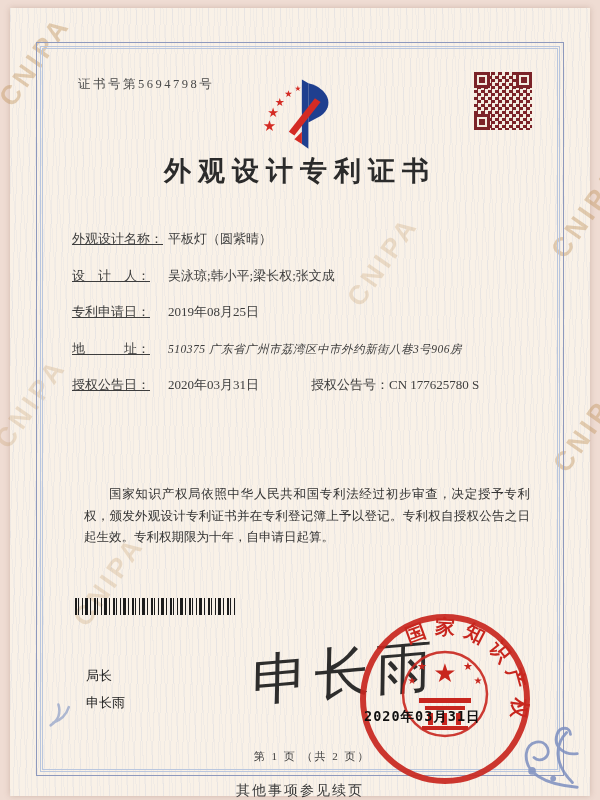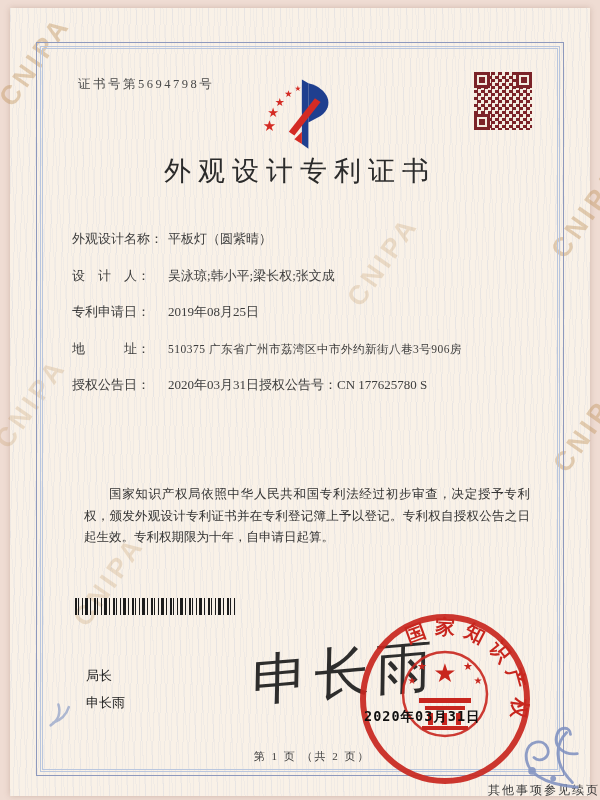--- a/index.html
+++ b/index.html
@@ -15,40 +15,40 @@
   .watermark{position:absolute;font-family:"Liberation Sans",sans-serif;font-weight:bold;
     font-size:27px;letter-spacing:4px;color:rgba(192,148,92,.42);transform:rotate(-55deg);white-space:nowrap;pointer-events:none;}
   .wm-light{color:rgba(192,148,92,.25);}
   .cert-no{position:absolute;left:70px;top:76px;font-size:12.5px;letter-spacing:2.5px;color:#4a4a4a;margin-left:8px;}
   .qr{position:absolute;left:474px;top:72px;width:58px;height:58px;background-color:#f3ece0;
     background-image:repeating-conic-gradient(#7b2328 0% 25%, transparent 0% 50%);background-size:7px 7px;}
   .finder{position:absolute;width:10px;height:10px;border:3px solid #7b2328;background:#f3ece0;}
   .finder>i{display:block;width:6px;height:6px;margin:2px;background:#7b2328;}
   .f-tl{left:0;top:0}.f-tr{right:0;top:0}.f-bl{left:0;bottom:0}
   .logo{position:absolute;left:252px;top:74px;width:96px;height:84px;}
-  .title{position:absolute;left:0;right:0;top:153px;text-align:center;font-size:27px;font-weight:normal;
+  .title{position:absolute;left:0;right:0;top:153px;text-align:center;font-size:27px;font-weight:bold;
     letter-spacing:7px;color:#2b2b2b;}
   .fields{position:absolute;left:72px;right:56px;top:228px;font-size:13px;color:#3d3d3d;}
   .frow{margin-bottom:14.5px;line-height:22px;white-space:nowrap;}
-  .flabel{display:inline-block;min-width:96px;}
-  .addr .fvalue{font-size:11.5px;letter-spacing:0.5px;}
-  .grant{display:flex;}
+  .flabel{display:inline-block;min-width:96px;text-decoration:underline;}
+  .addr .fvalue{font-size:11.5px;letter-spacing:0.5px;font-style:italic;}
+  .grant{display:flex;gap:52px;}
   .paras{position:absolute;left:68px;right:54px;top:468px;font-size:12.5px;line-height:21.5px;color:#333;
     text-align:justify;}
   .paras p{margin:16px;text-indent:2em;}
   .barcode{position:absolute;left:75px;top:598px;width:160px;height:17px;
     background:repeating-linear-gradient(90deg,#1c1c1c 0 2px,transparent 2px 3px,#1c1c1c 3px 4px,transparent 4px 7px,#1c1c1c 7px 8px,transparent 8px 10px,#1c1c1c 10px 13px,transparent 13px 15px,#1c1c1c 15px 16px,transparent 16px 19px);}
   .signer{position:absolute;left:86px;top:662px;font-size:13px;color:#222;line-height:27px;}
   .signature{position:absolute;left:252px;top:636px;font-size:56px;color:#1d1d1d;
     transform:rotate(-5deg) skewX(-6deg);letter-spacing:6px;opacity:.92;font-family:"DejaVu Serif",serif;}
   .seal{position:absolute;left:356px;top:610px;width:178px;height:178px;}
   .seal-date{position:absolute;left:364px;top:708px;font-size:13.5px;font-weight:bold;color:#101010;
     font-family:"DejaVu Sans Mono",monospace;letter-spacing:1px;}
   .page-num{position:absolute;left:0;right:0;top:749px;text-align:center;font-size:11px;color:#3d3d3d;letter-spacing:2px;padding-left:24px;}
-  .note{position:absolute;left:0;right:0;top:782px;text-align:right;font-size:12px;color:#3a3a3a;letter-spacing:2px;}
+  .note{position:absolute;left:0;right:0;top:782px;text-align:center;font-size:14px;color:#3a3a3a;letter-spacing:2px;}
   .flourish{position:absolute;right:18px;bottom:8px;width:96px;height:96px;opacity:.85;}
   .flourish-sm{position:absolute;left:48px;bottom:72px;width:26px;height:26px;opacity:.7;}
 </style>
 </head>
 <body>
 
 <div class="page">
   <div class="paper"></div>
 
   <span class="watermark" style="left:-16px;top:46px;">CNIPA</span>

